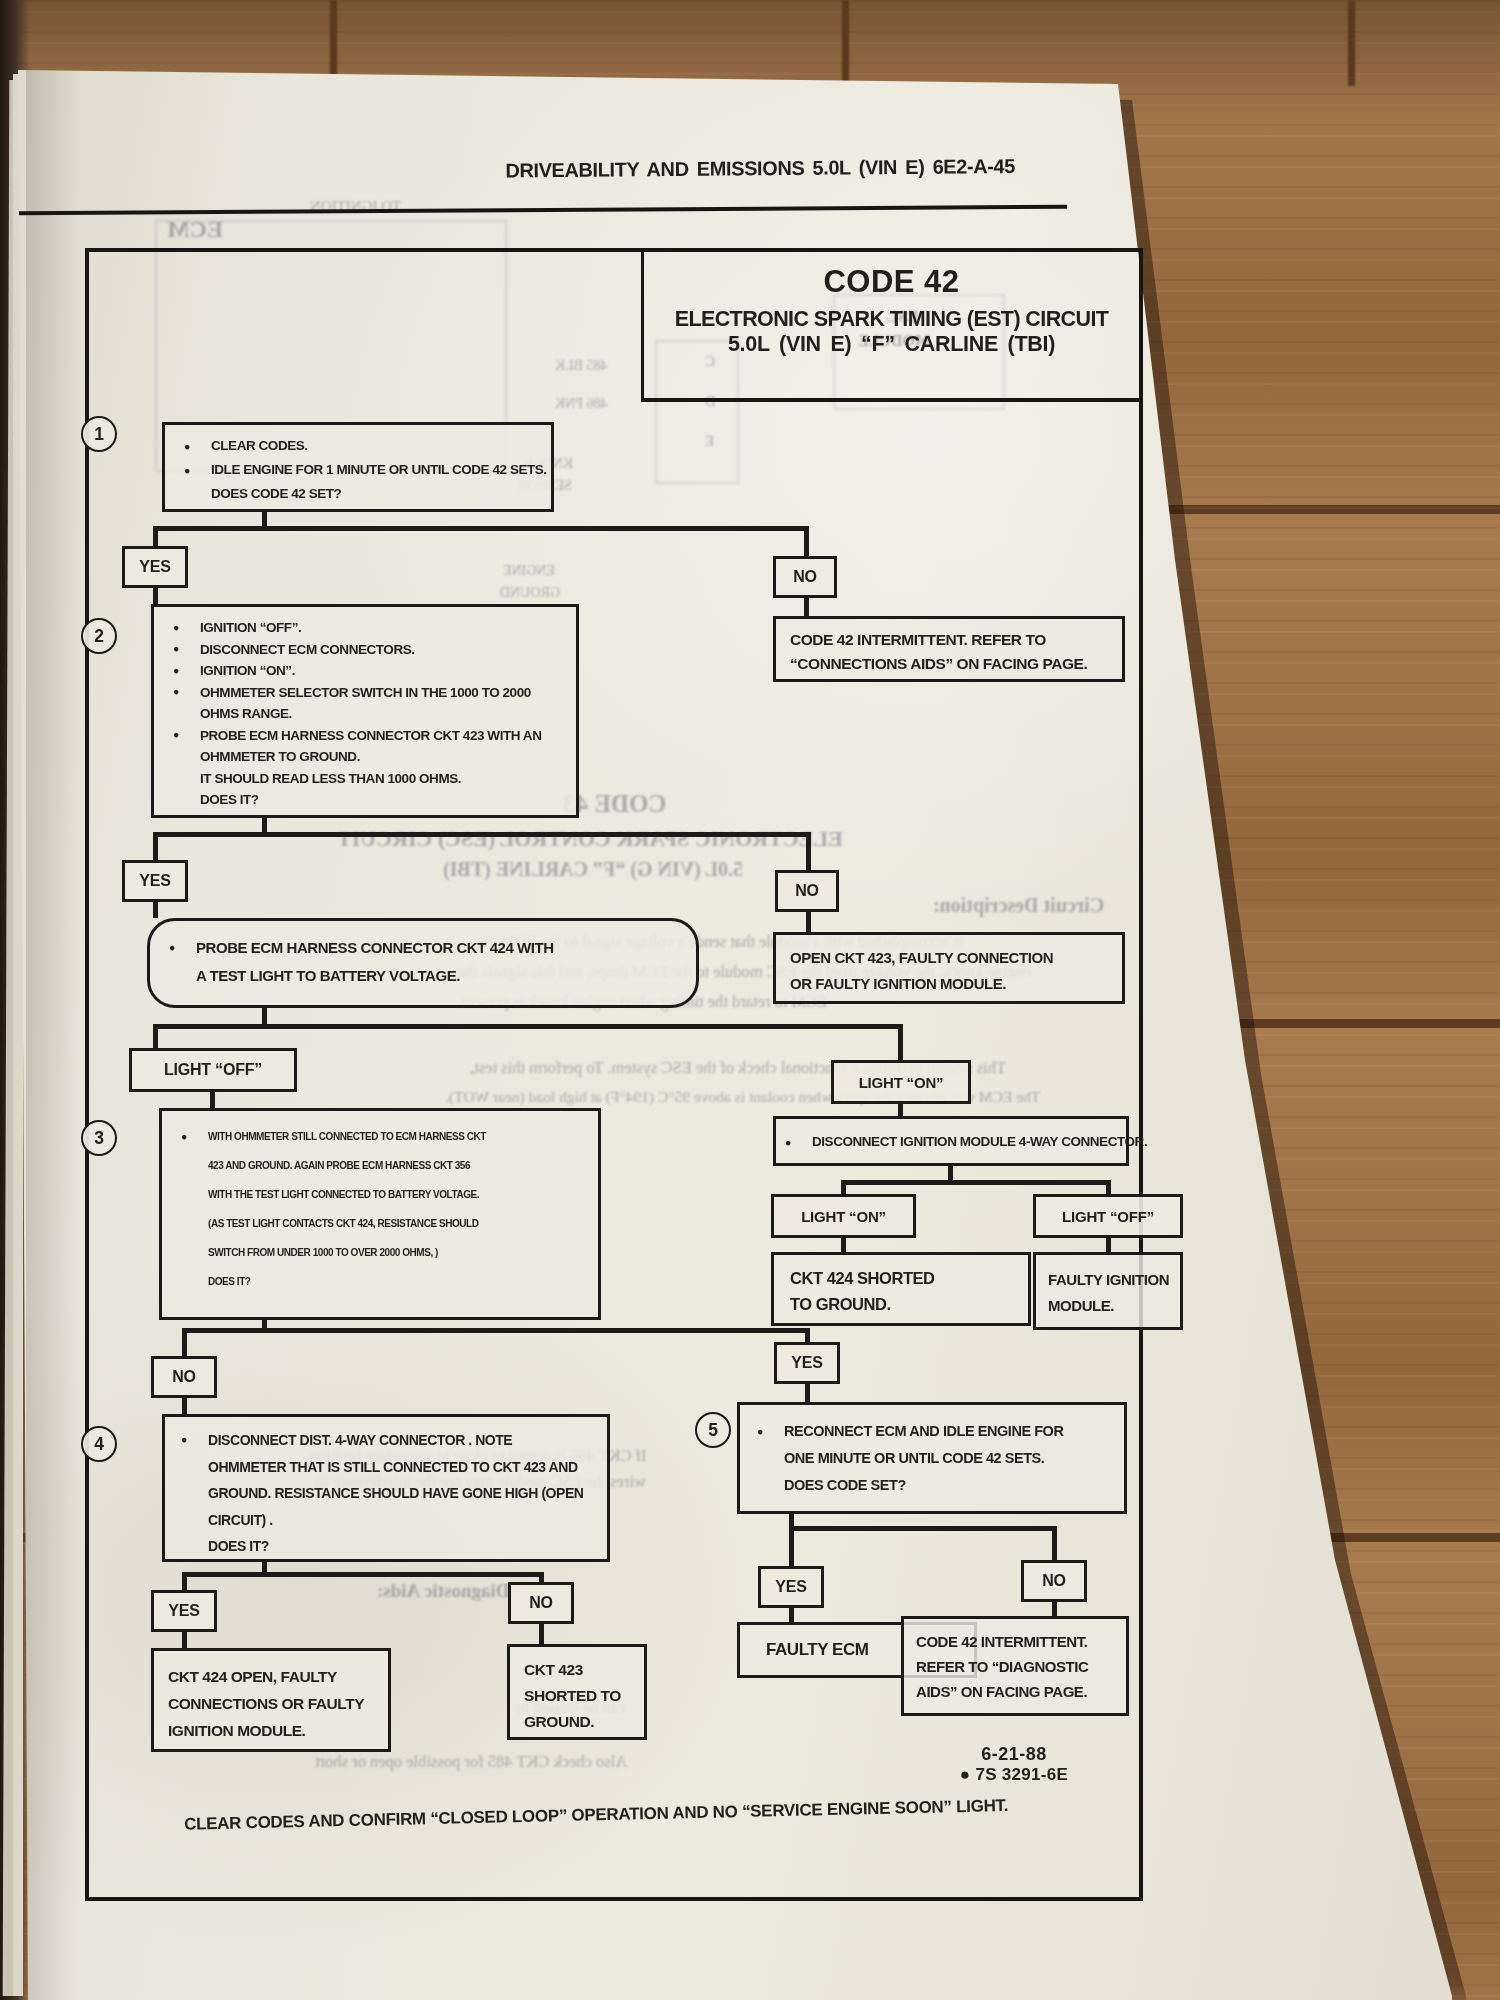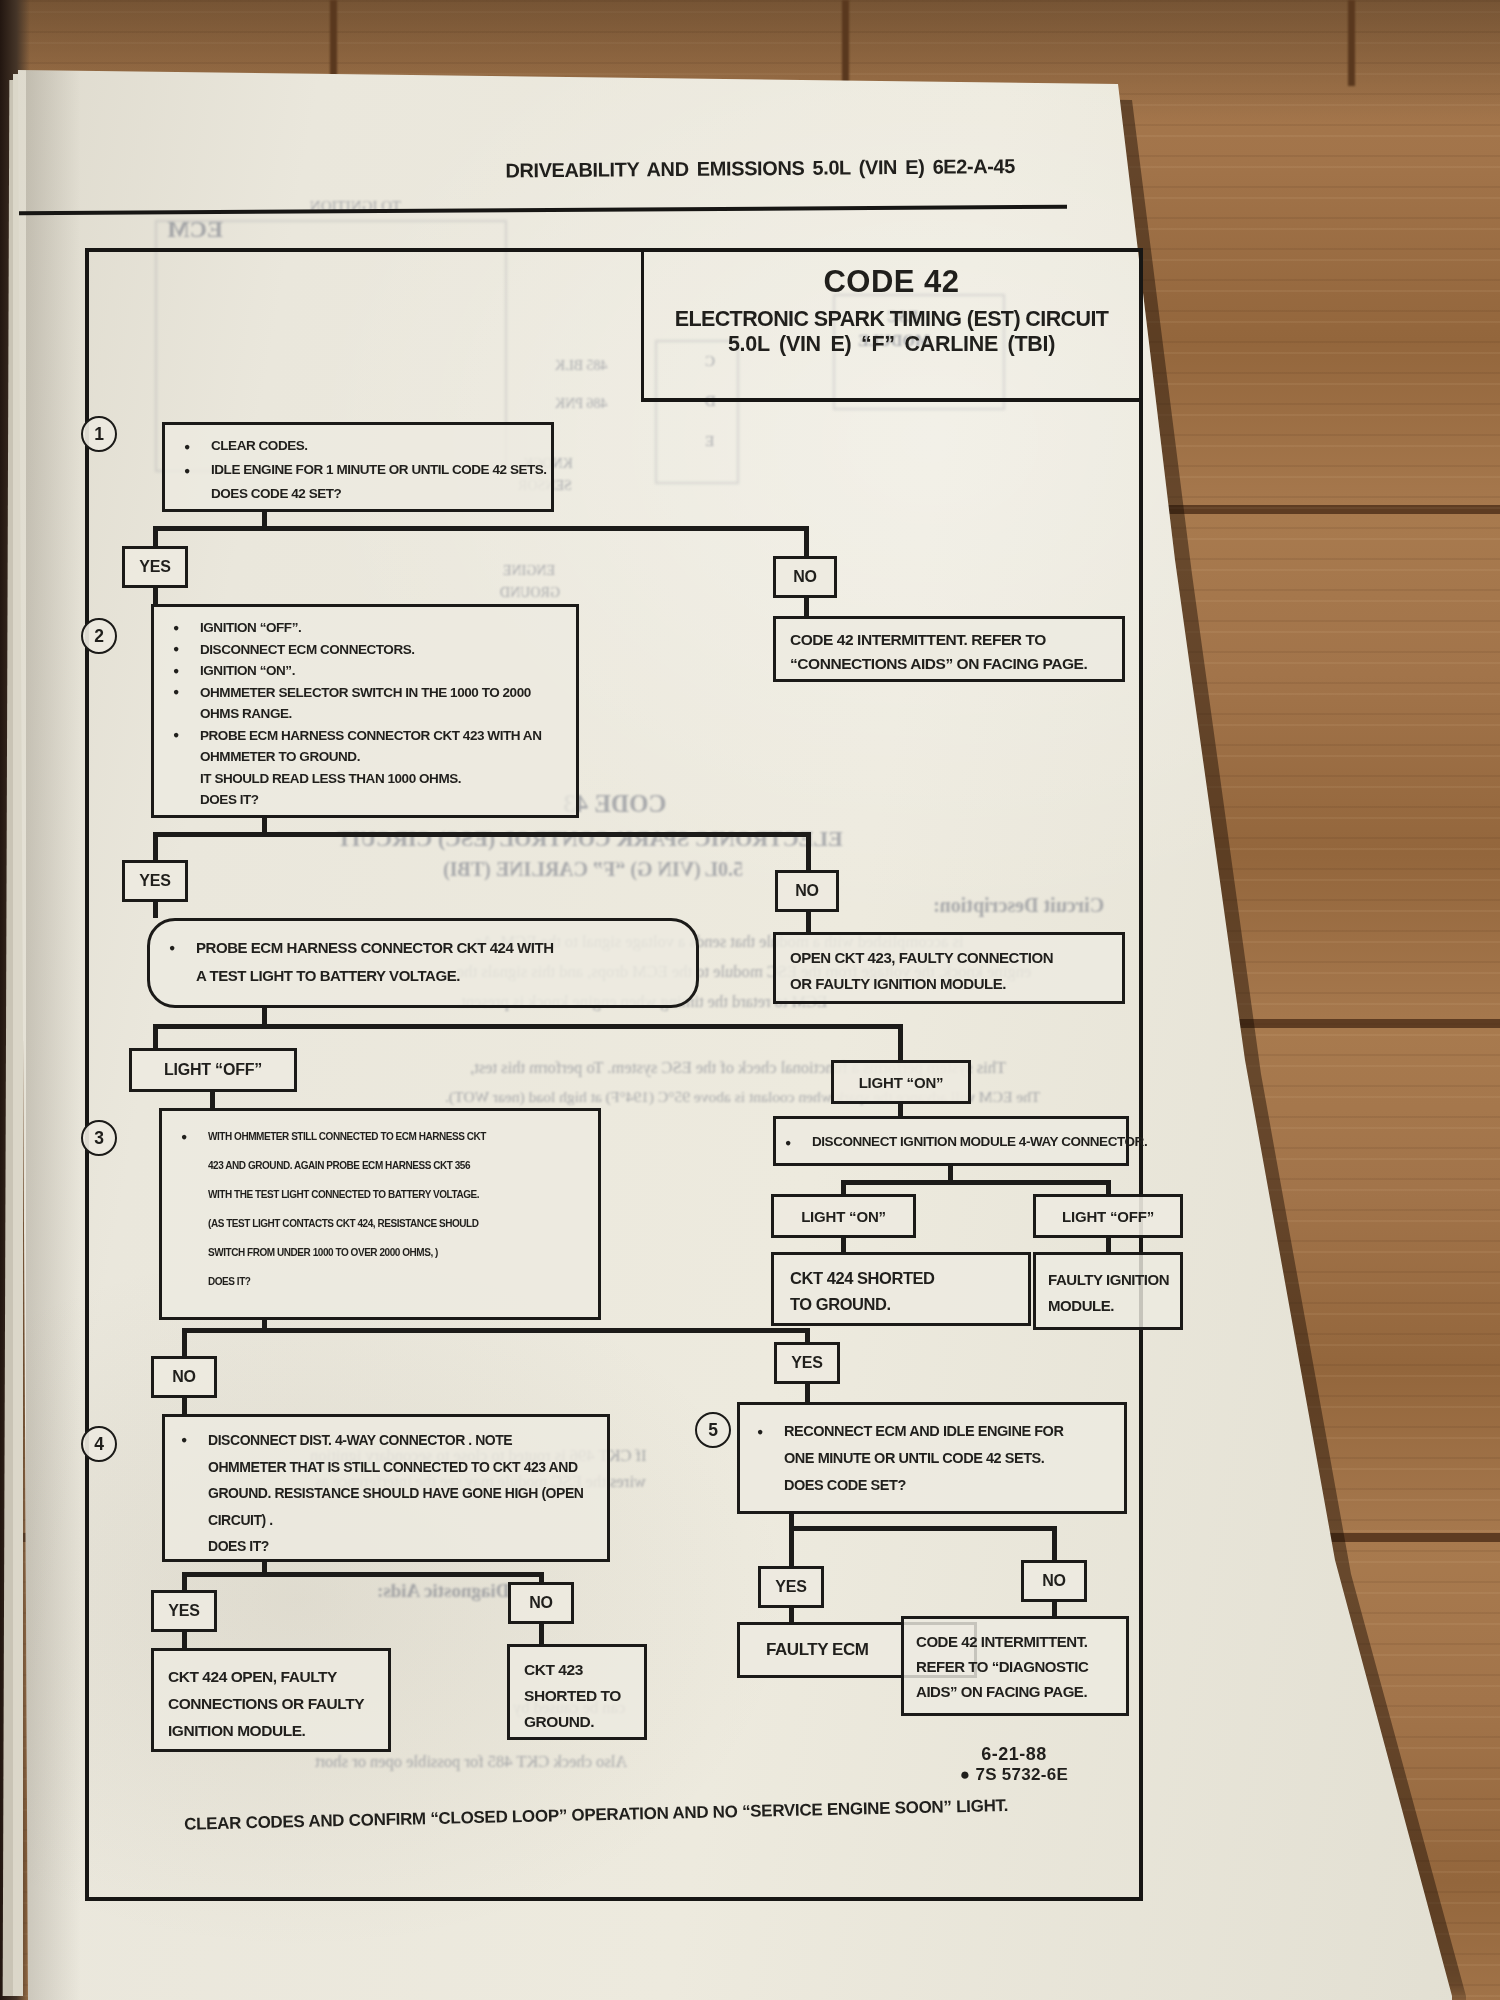--- a/index.html
+++ b/index.html
@@ -275,17 +275,17 @@
       <div class="li">FAULTY ECM</div>
     </div>
     <div class="box b-int2" style="left:812px;top:1364px;width:228px;height:100px;">
       <div class="li">CODE 42 INTERMITTENT.</div>
       <div class="li">REFER TO “DIAGNOSTIC</div>
       <div class="li">AIDS” ON FACING PAGE.</div>
     </div>
 
     <div class="datewrap">
       <div class="date1">6-21-88</div>
-      <div class="date2"><span>●</span> <span>7S 5732-6E</span></div>
+      <div class="date2"><span>●</span> <span>7S 3291-6E</span></div>
     </div>
     <div class="foot">CLEAR CODES AND CONFIRM “CLOSED LOOP” OPERATION AND NO “SERVICE ENGINE SOON” LIGHT.</div>
   </div>
 </div>
 
 </body></html>

